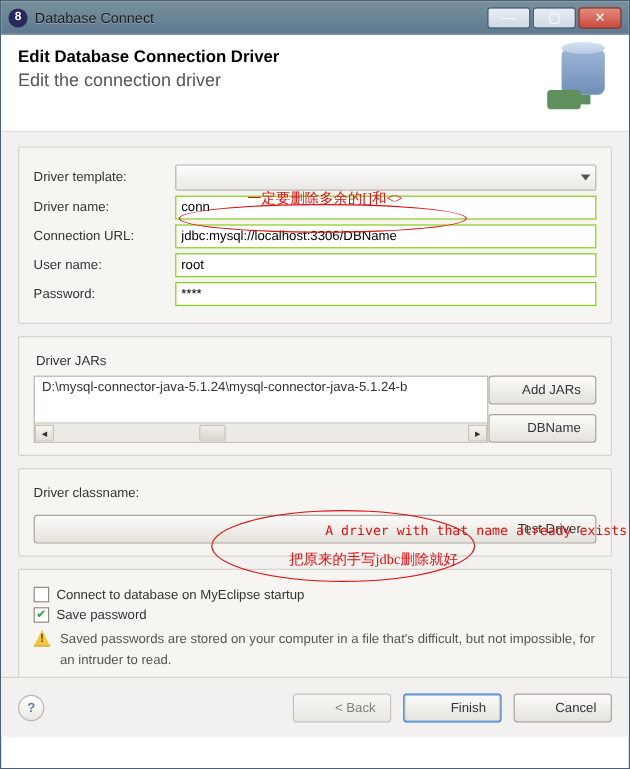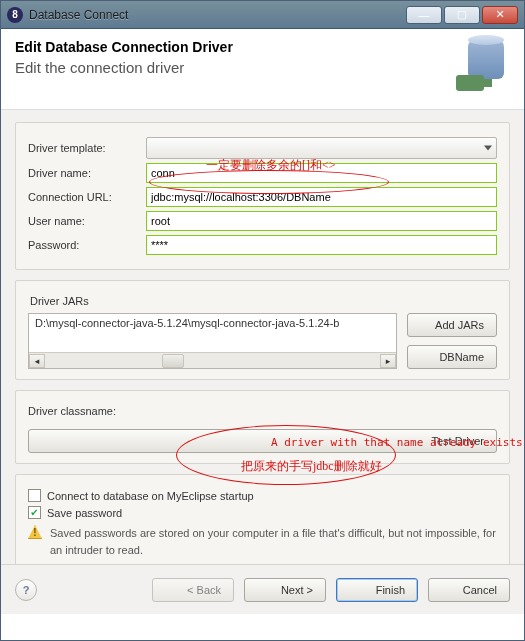--- a/index.html
+++ b/index.html
@@ -60,21 +60,21 @@
   .combo {
     flex:1; height:22px; border:1px solid #b8b5ae; background:linear-gradient(#fdfdfd,#e9e8e4);
     border-radius:2px; position:relative;
   }
   .combo-arrow {
     position:absolute; right:4px; top:50%; transform:translateY(-50%);
     border-left:4px solid transparent; border-right:4px solid transparent; border-top:5px solid #555;
   }
   .combo-text { position:absolute; left:6px; top:3px; font-size:11px; color:#333;}
   .section-label { margin:4px 0 6px 2px; color:#333;}
-  .jar-area { display:flex; gap:10px; }
+  .jar-area { display:flex; gap:0; }
   .list {
     flex:1; border:1px solid #b8b5ae; background:#fff; height:56px; overflow:hidden; position:relative;
   }
   .list-item { padding:3px 6px; white-space:nowrap; overflow:hidden; text-overflow:clip;}
   .hscroll {
     position:absolute; bottom:0; left:0; right:0; height:16px;
     background:#eceae5; border-top:1px solid #cfccc4; display:flex; align-items:center;
   }
   .hscroll .arrow { width:16px; height:14px; background:linear-gradient(#f6f5f2,#e1dfd8);
     border:1px solid #c7c4bb; display:flex; align-items:center; justify-content:center; font-size:9px;}
@@ -217,19 +217,18 @@
     <div class="anno" style="left:205px; top:47px;">一定要删除多余的[]和&lt;&gt;</div>
     <div class="ellipse" style="left:148px; top:60px; width:240px; height:24px;"></div>
     <div class="ellipse" style="left:175px; top:315px; width:220px; height:60px;"></div>
     <div class="anno" style="left:270px; top:326px; font-family:monospace; font-size:11px;">A driver with that name already exists</div>
     <div class="anno" style="left:240px; top:348px;">把原来的手写jdbc删除就好</div>
 
     <div class="footer">
       <div class="help-icon">?</div>
       <div class="spacer"></div>
       <div class="btn" style="opacity:.6">&lt; Back</div>
-      <div class="btn">Next &gt;</div>
       <div class="btn default">Finish</div>
       <div class="btn">Cancel</div>
     </div>
 
   </div>
 </div>
 
 </body></html>

